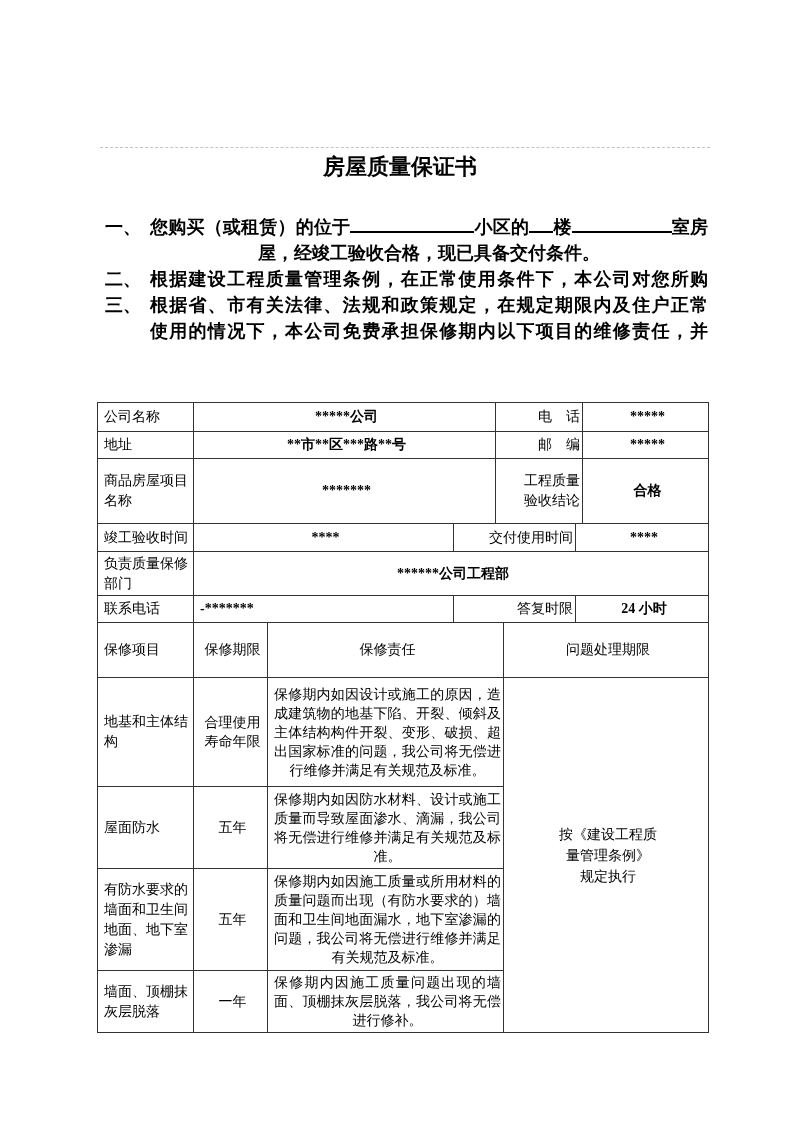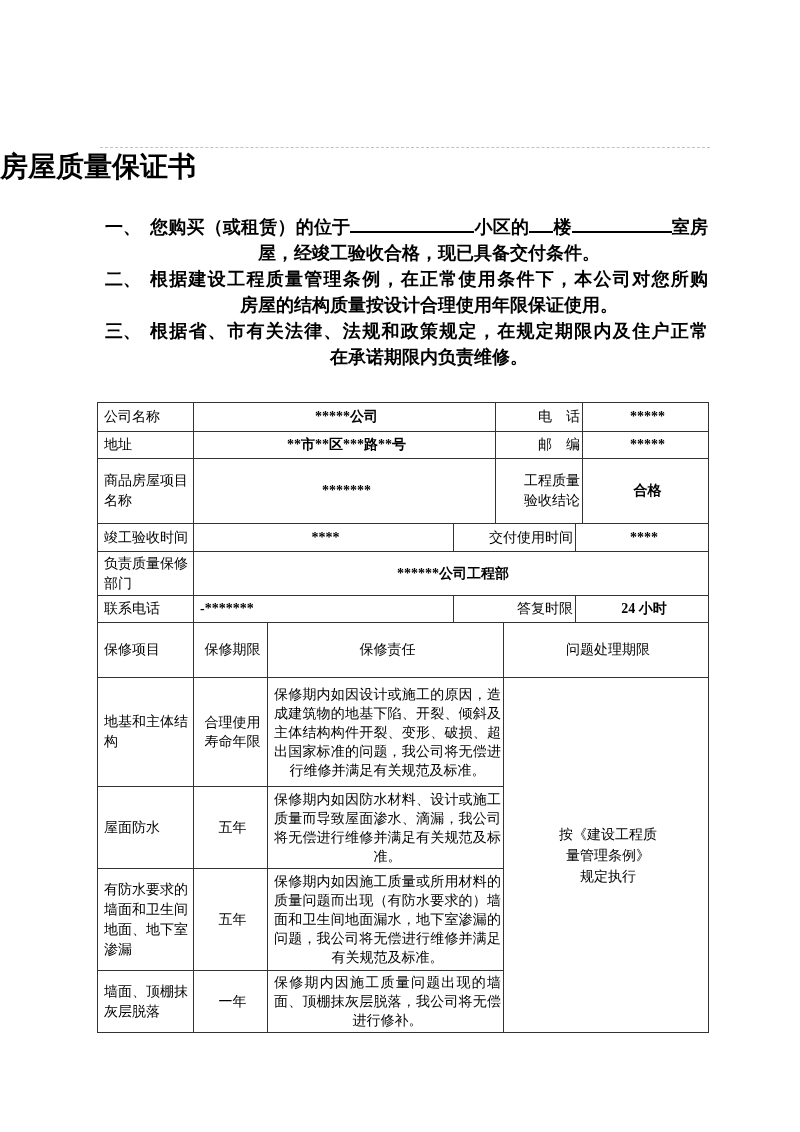--- a/index.html
+++ b/index.html
@@ -1,22 +1,22 @@
 <!DOCTYPE html>
 <html><head>
 <meta charset="utf-8">
 <style>
   html,body{margin:0;padding:0;background:#ffffff;}
   .page{position:relative;width:800px;height:1132px;background:#fff;overflow:hidden;
         font-family:"Liberation Serif","DejaVu Serif",serif;color:#000;}
   .section-break{position:absolute;top:147px;left:100px;width:610px;height:0;
         border-top:1px dashed #c3c3c3;}
-  .doc-title{position:absolute;top:149px;left:0;width:800px;
+  .doc-title{position:absolute;top:149px;left:0;width:800px;text-align:center;
         font-family:"Liberation Sans","DejaVu Sans",sans-serif;
-        font-weight:700;font-size:28px;line-height:36px;}
+        font-weight:700;font-size:22px;line-height:36px;}
   .paras{position:absolute;left:105px;top:214px;width:603px;
         font-family:"Liberation Sans","DejaVu Sans",sans-serif;
         font-weight:700;font-size:18px;line-height:26px;}
   .para{display:flex;}
   .para-num{width:45px;flex:none;}
   .para-body{flex:1;min-width:0;}
   .pline{height:26px;overflow:hidden;text-align:center;}
   .pline.j{text-align:justify;text-align-last:justify;}
   .blank{display:inline-block;height:15px;border-bottom:2px solid #000;}
   .b1{width:124px}.b2{width:24px}.b3{width:100px}
@@ -50,29 +50,28 @@
       <div class="para-body">
         <div class="pline j"><span>您购买（或租赁）的位于</span><span class="blank b1"></span><span>小区的</span><span class="blank b2"></span><span>楼</span><span class="blank b3"></span><span>室房</span></div>
         <div class="pline">屋，经竣工验收合格，现已具备交付条件。</div>
       </div>
     </div>
 
     <div class="para">
       <div class="para-num">二、</div>
       <div class="para-body">
         <div class="pline j">根据建设工程质量管理条例，在正常使用条件下，本公司对您所购</div>
-        <div class="pline">房屋的结构质量按设计合理使用年限保证使用。</div>
       </div>
     </div>
 
     <div class="para">
       <div class="para-num">三、</div>
       <div class="para-body">
         <div class="pline j">根据省、市有关法律、法规和政策规定，在规定期限内及住户正常</div>
-        <div class="pline">在承诺期限内负责维修。</div>
+        <div class="pline j">使用的情况下，本公司免费承担保修期内以下项目的维修责任，并</div>
       </div>
     </div>
 
   </div>
 
   <table class="doc">
     <colgroup>
       <col style="width:96px">
         <col style="width:74px">
         <col style="width:186px">

